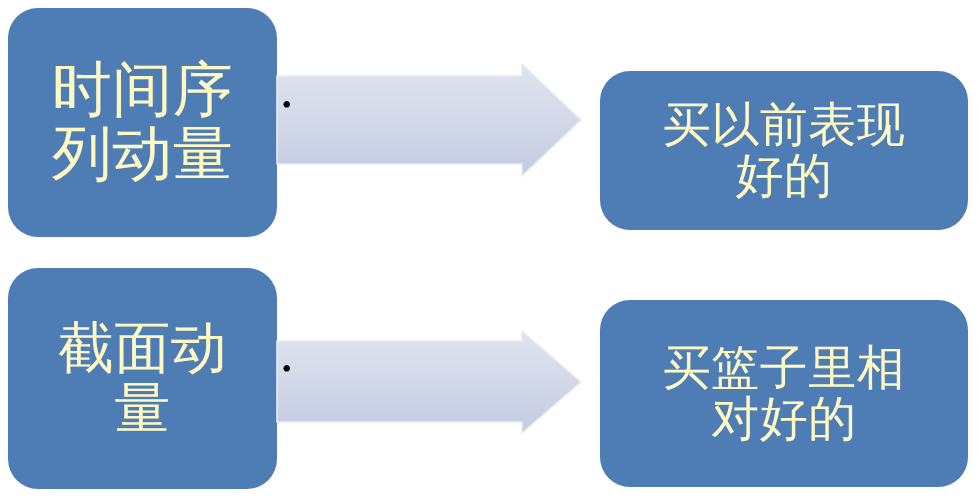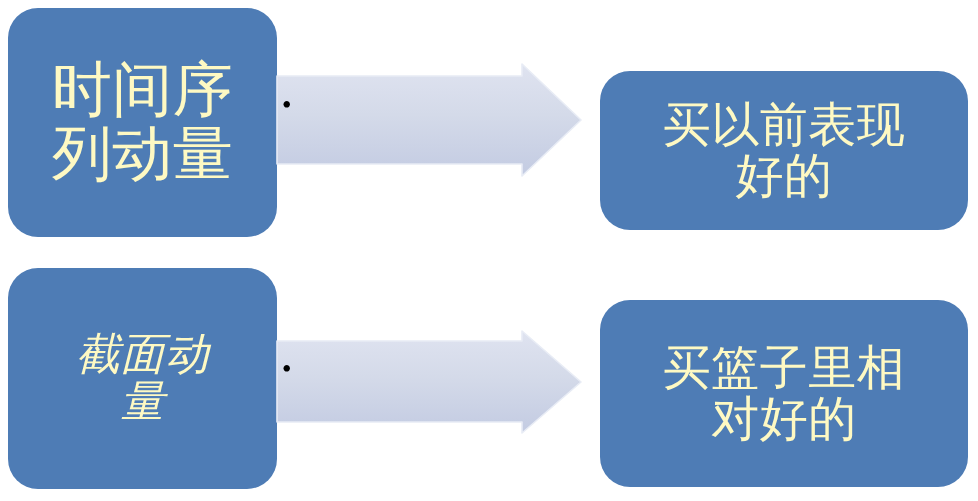--- a/index.html
+++ b/index.html
@@ -55,22 +55,21 @@
     left: 600px; top: 27px;
     width: 368px; height: 159px;
     font-size: 48px;
     margin-top: 44px;
   }
   #node-buy-past-winners .node-label { max-width: 290px; }
 
   #node-xsmom {
     left: 8px;   top: 268px;
     width: 269px; height: 221px;
-    font-size: 44px;
-    font-style: italic;
+    font-size: 56px;
   }
   #node-xsmom .node-label { max-width: 195px; }
 
   #node-buy-relative-best {
     left: 600px; top: 300px;
     width: 368px; height: 187px;
     font-size: 48px;
   }
   #node-buy-relative-best .node-label { max-width: 300px; }
 

